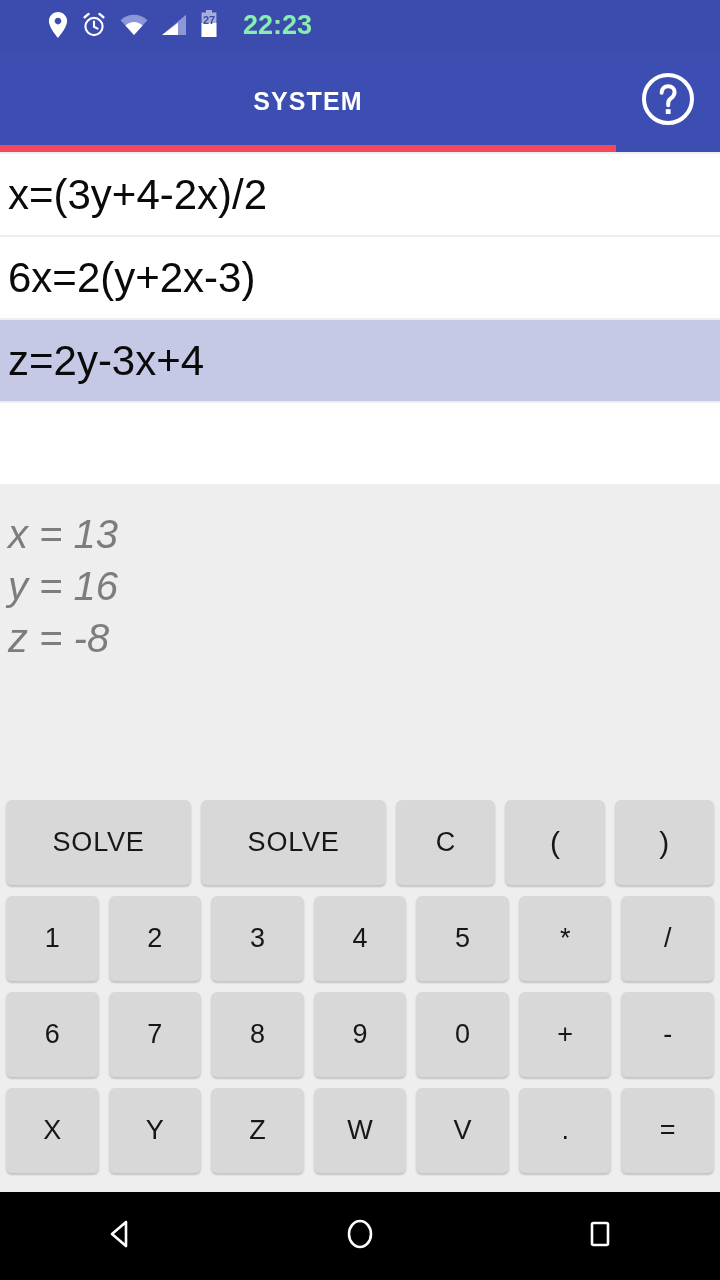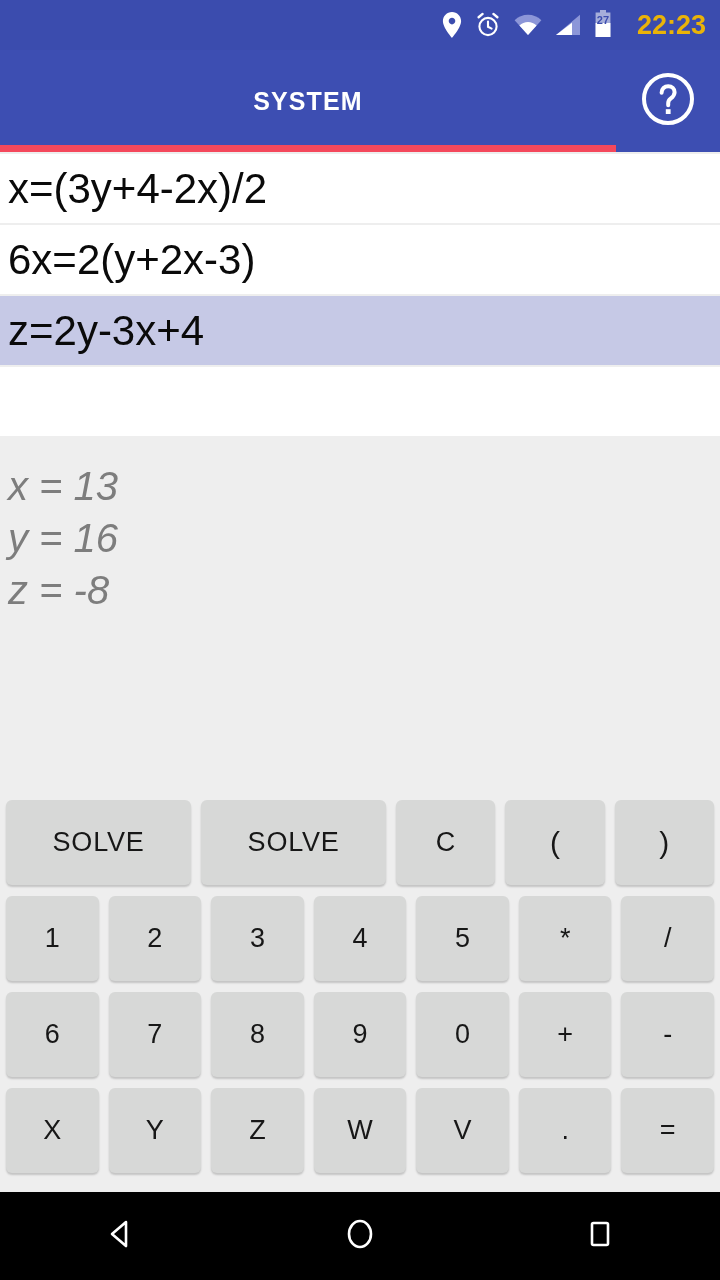--- a/index.html
+++ b/index.html
@@ -20,36 +20,37 @@
     display: flex;
     flex-direction: column;
   }
 
   
   .status-bar {
     height: 50px;
     background: #3B4CAE;
     display: flex;
     align-items: center;
-    justify-content: flex-end;
+    justify-content: flex-start;
     padding-right: 14px;
     flex: 0 0 50px;
+    padding-left: 48px;
   }
   .status-icons {
     display: flex;
     align-items: center;
     gap: 13px;
   }
   .status-icon {
     display: flex;
     align-items: center;
     justify-content: center;
   }
   .status-time {
-    color: #eab308;
+    color: #86efac;
     font-size: 27px;
     font-weight: bold;
     letter-spacing: 0px;
     margin-left: 12px;
     line-height: 1;
   }
   .battery-wrap { position: relative; display:inline-block; }
   .battery-num {
     position: absolute;
     top: 5px;
@@ -107,21 +108,21 @@
     justify-content: center;
     cursor: pointer;
   }
 
   
   .equations {
     flex: 0 0 auto;
     padding-top: 2px;
   }
   .eq-row {
-    height: 69px;
+    height: 81px;
     background: #FFFFFF;
     margin-bottom: 2px;
     display: flex;
     align-items: center;
     padding-left: 8px;
     cursor: text;
     overflow: hidden;
   }
   .eq-row.selected { background: #C6C9E6; }
   .eq-text {

